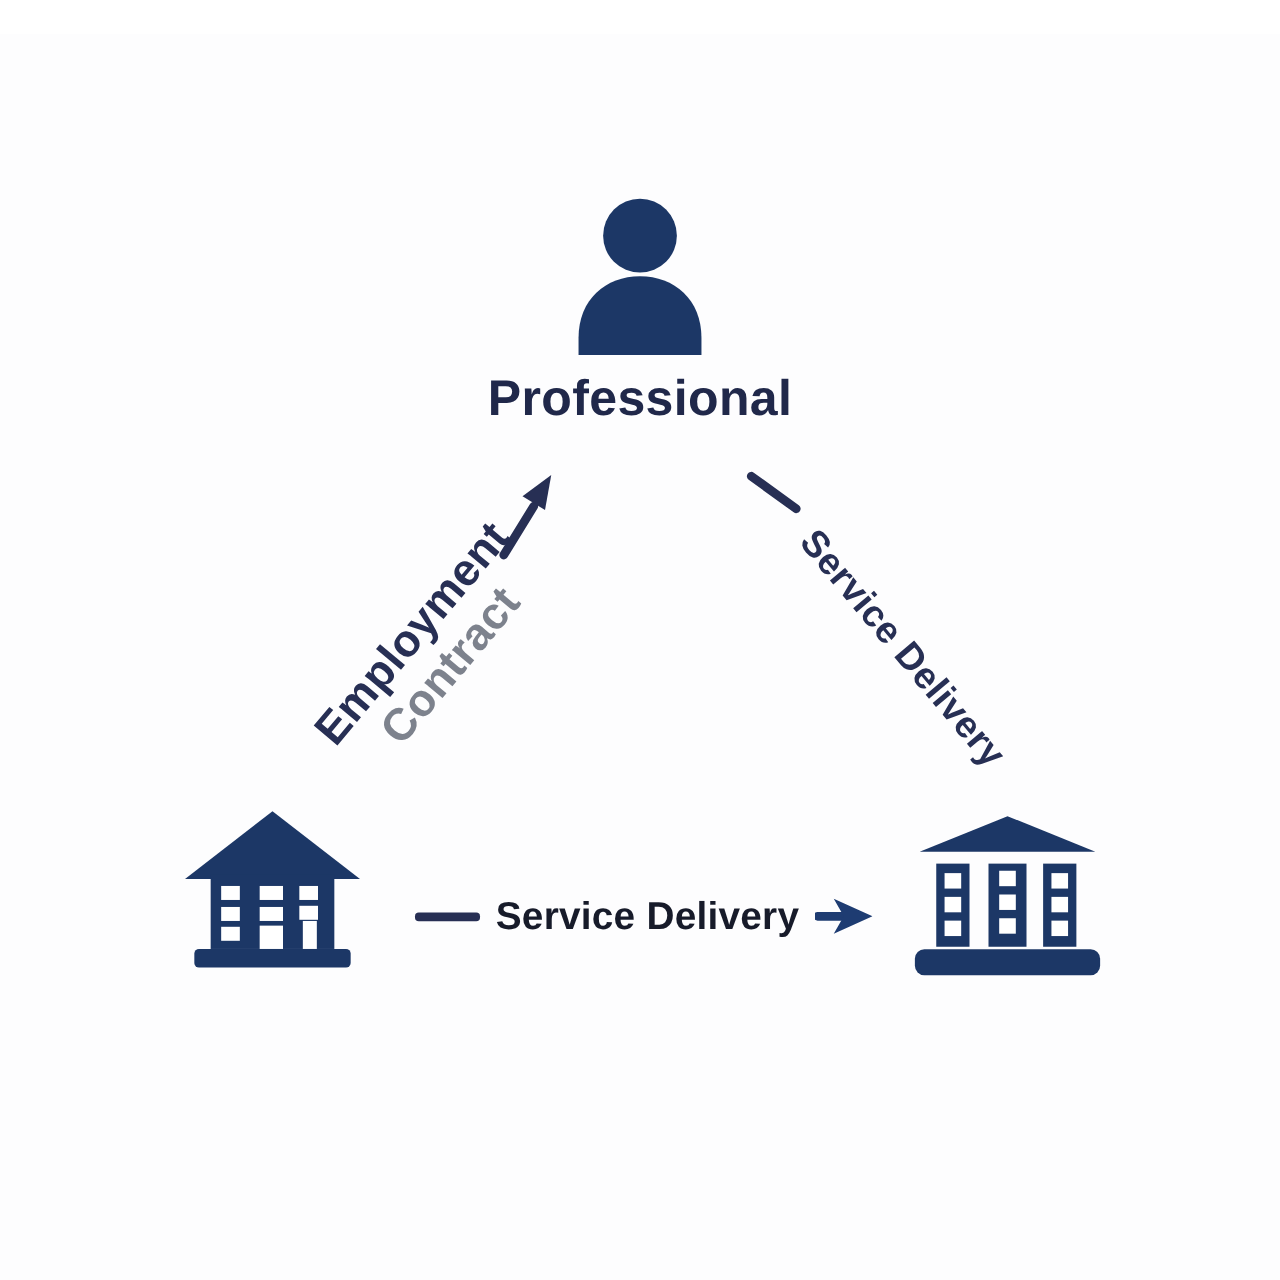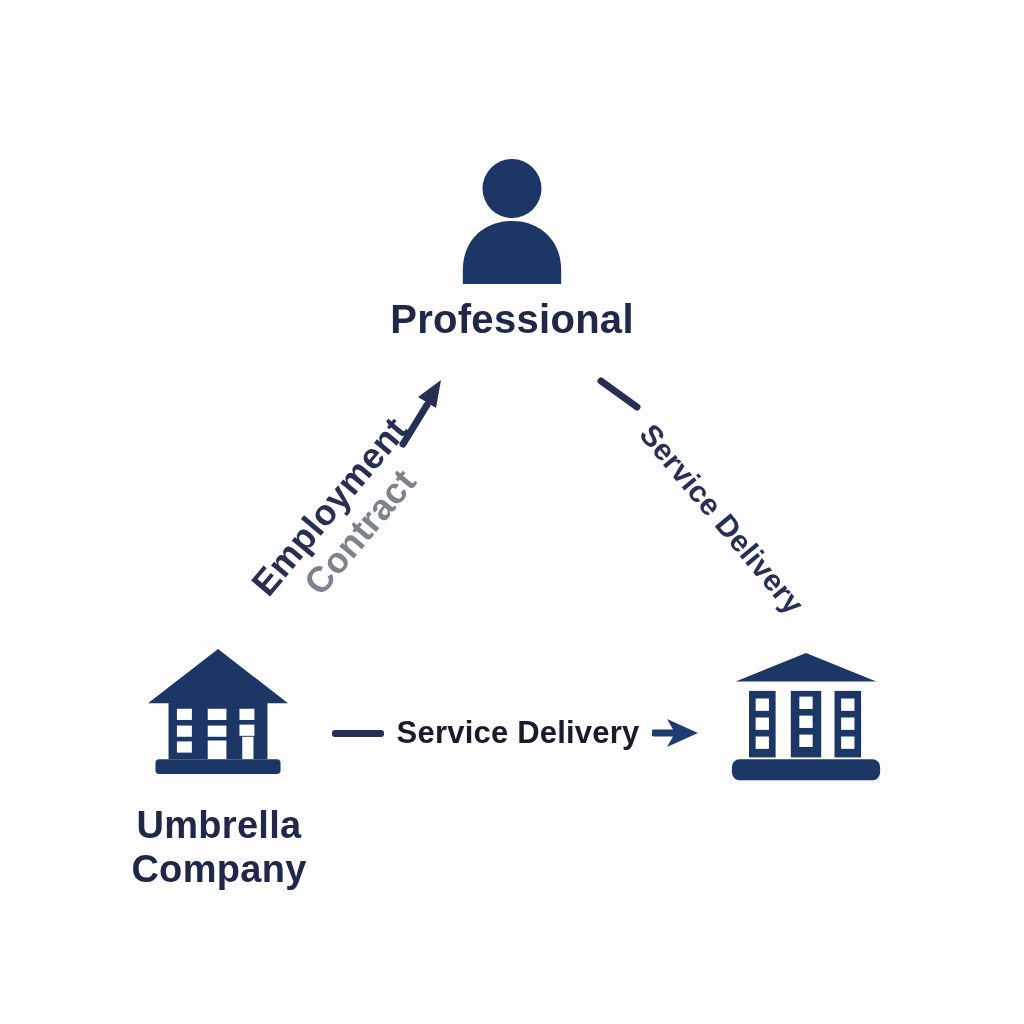--- a/index.html
+++ b/index.html
@@ -109,22 +109,20 @@
       <rect fill="#ffffff" x="31" y="101" width="16" height="12"></rect>
       <rect fill="#ffffff" x="64" y="66" width="20" height="12"></rect>
       <rect fill="#ffffff" x="64" y="84" width="20" height="12"></rect>
       <rect fill="#ffffff" x="64" y="100" width="20" height="20"></rect>
       <rect fill="#ffffff" x="98" y="66" width="16" height="12"></rect>
       <rect fill="#ffffff" x="98" y="83" width="16" height="12"></rect>
       <rect fill="#ffffff" x="101" y="96" width="12" height="24"></rect>
       <rect fill="currentColor" x="8" y="120" width="134" height="16" rx="4"></rect>
     </svg>
   </div>
-  <div class="node-label label-umbrella">Umbrella
-Company</div>
 
   <div class="edge-horizontal">
     <div class="h-dash"></div>
     <div class="h-label">Service Delivery</div>
     <div class="h-arrow">
       <svg viewBox="0 0 46 30" width="46" height="30" aria-hidden="true">
         <line x1="2" y1="15" x2="22" y2="15" stroke="currentColor" stroke-width="7" stroke-linecap="round"></line>
         <path fill="currentColor" d="M46 15 L15 1 L23 15 L15 29 Z"></path>
       </svg>
     </div>

